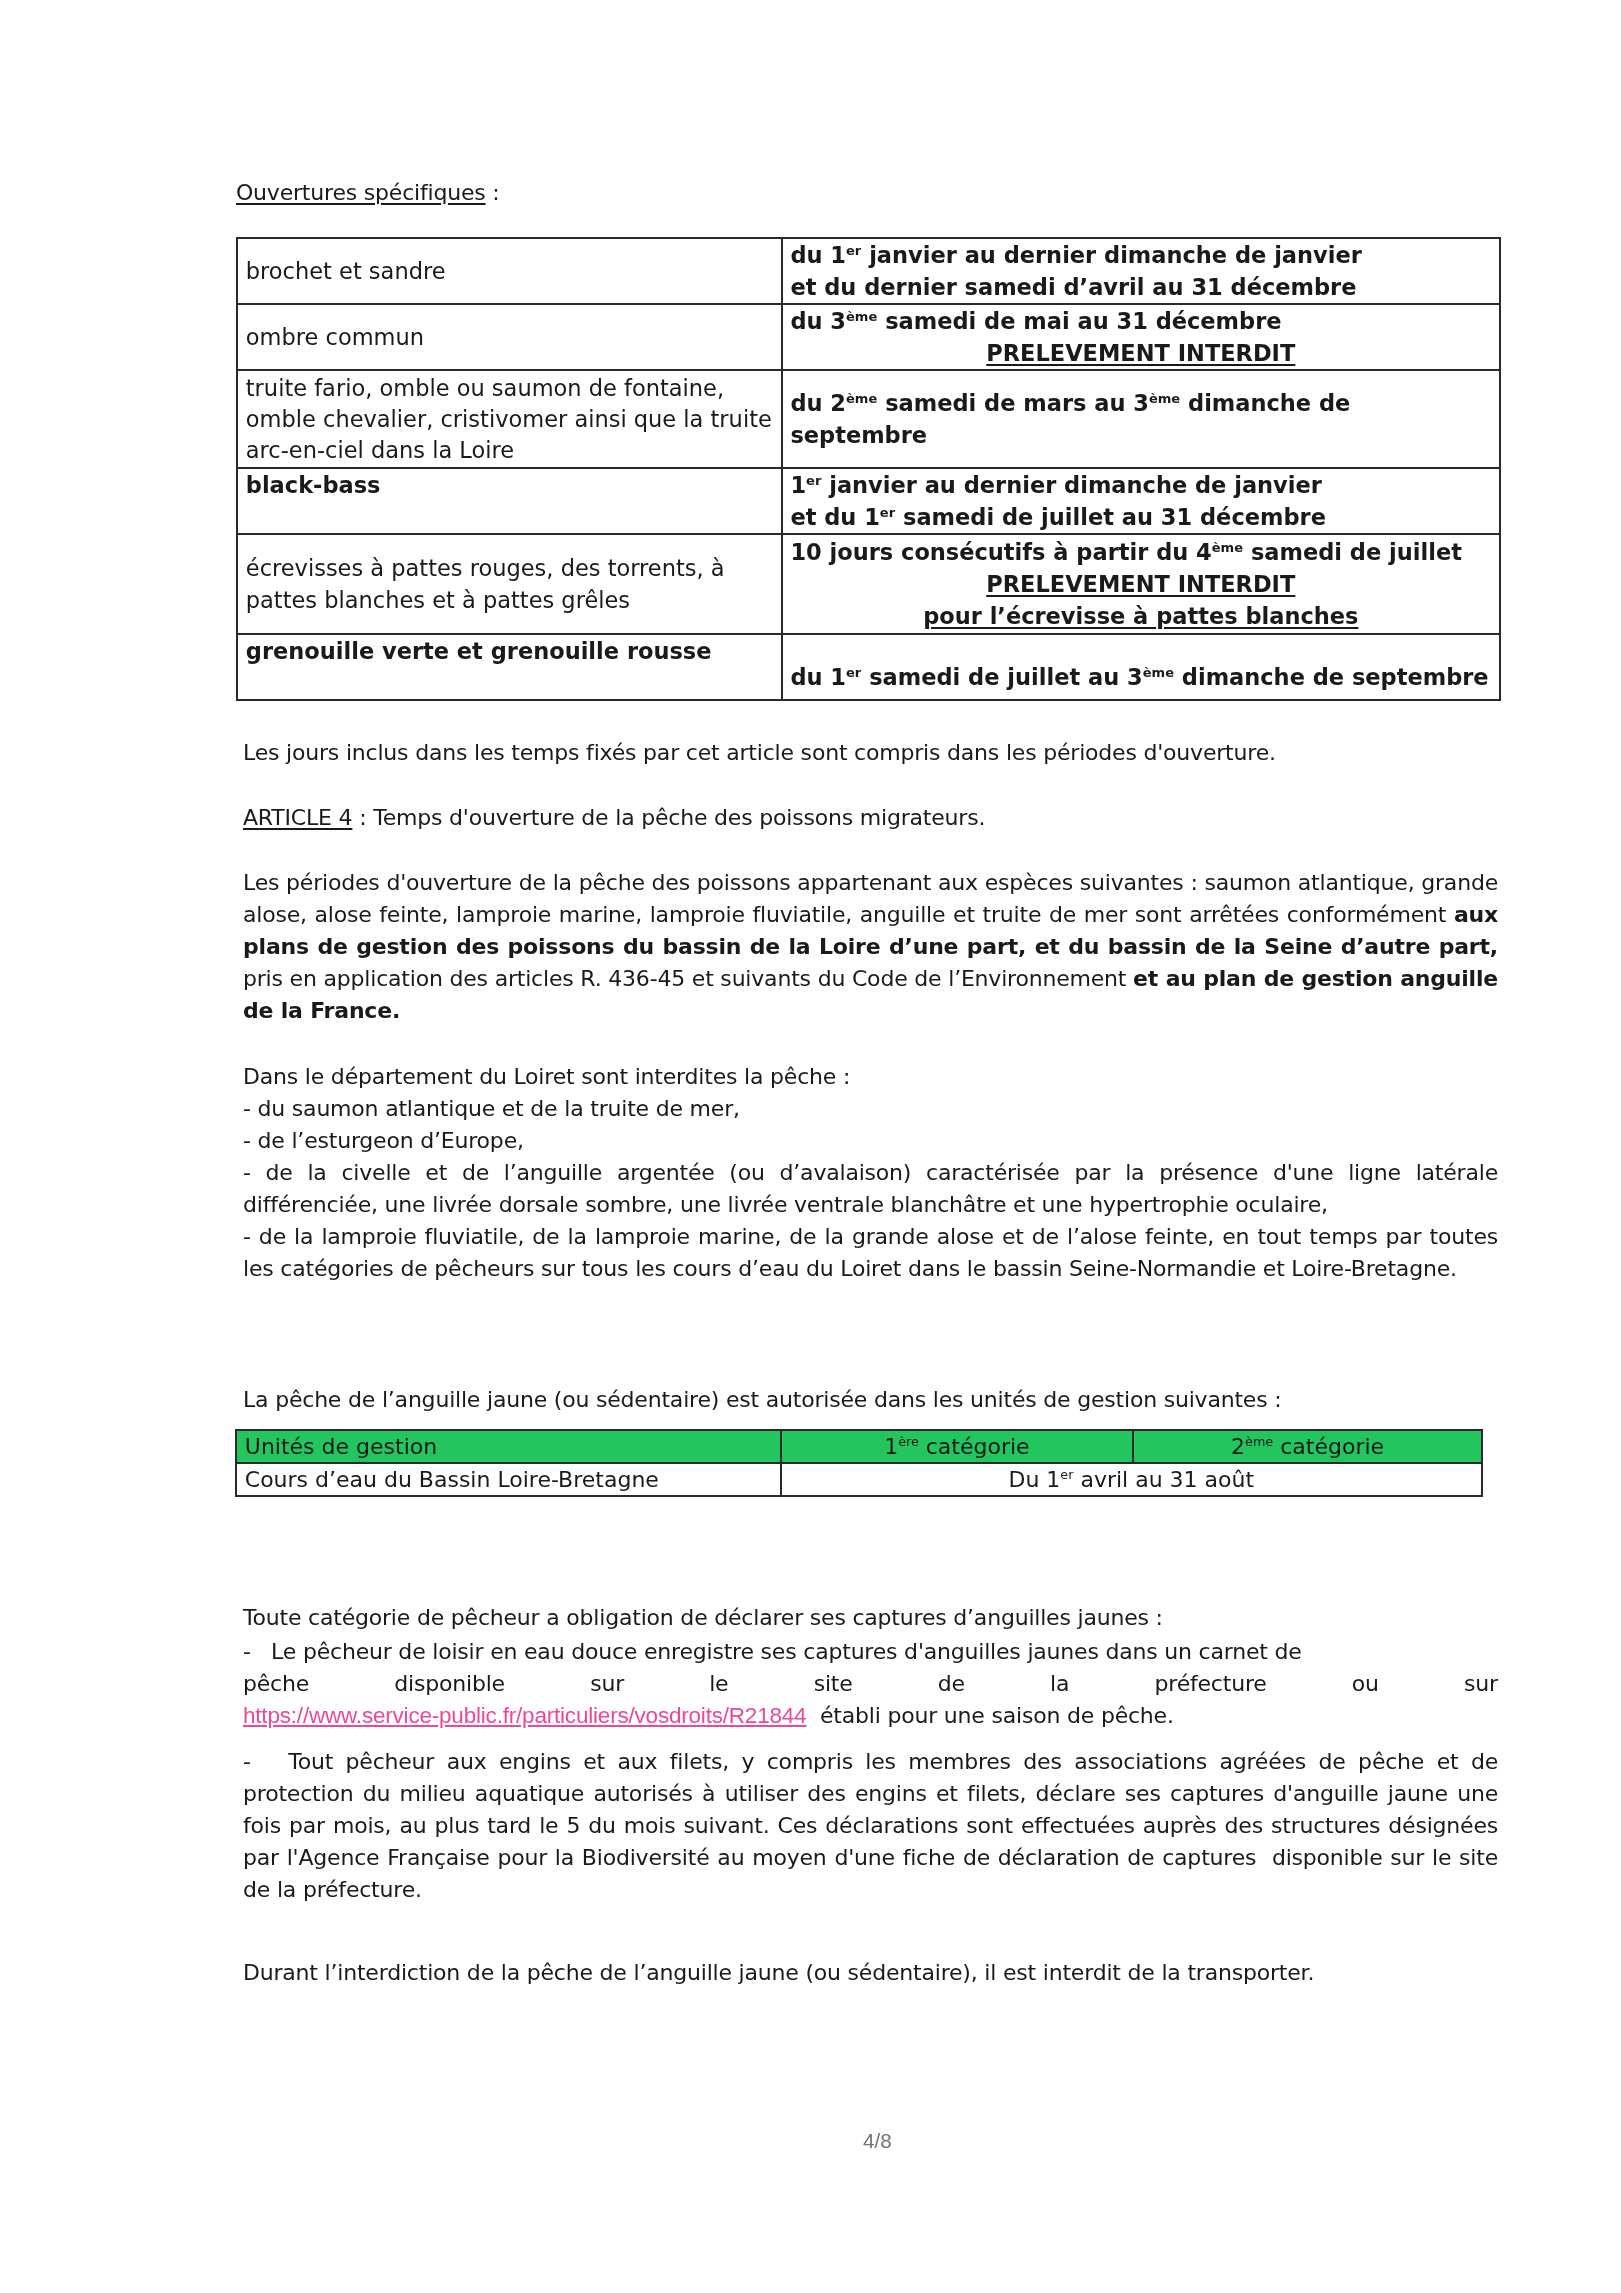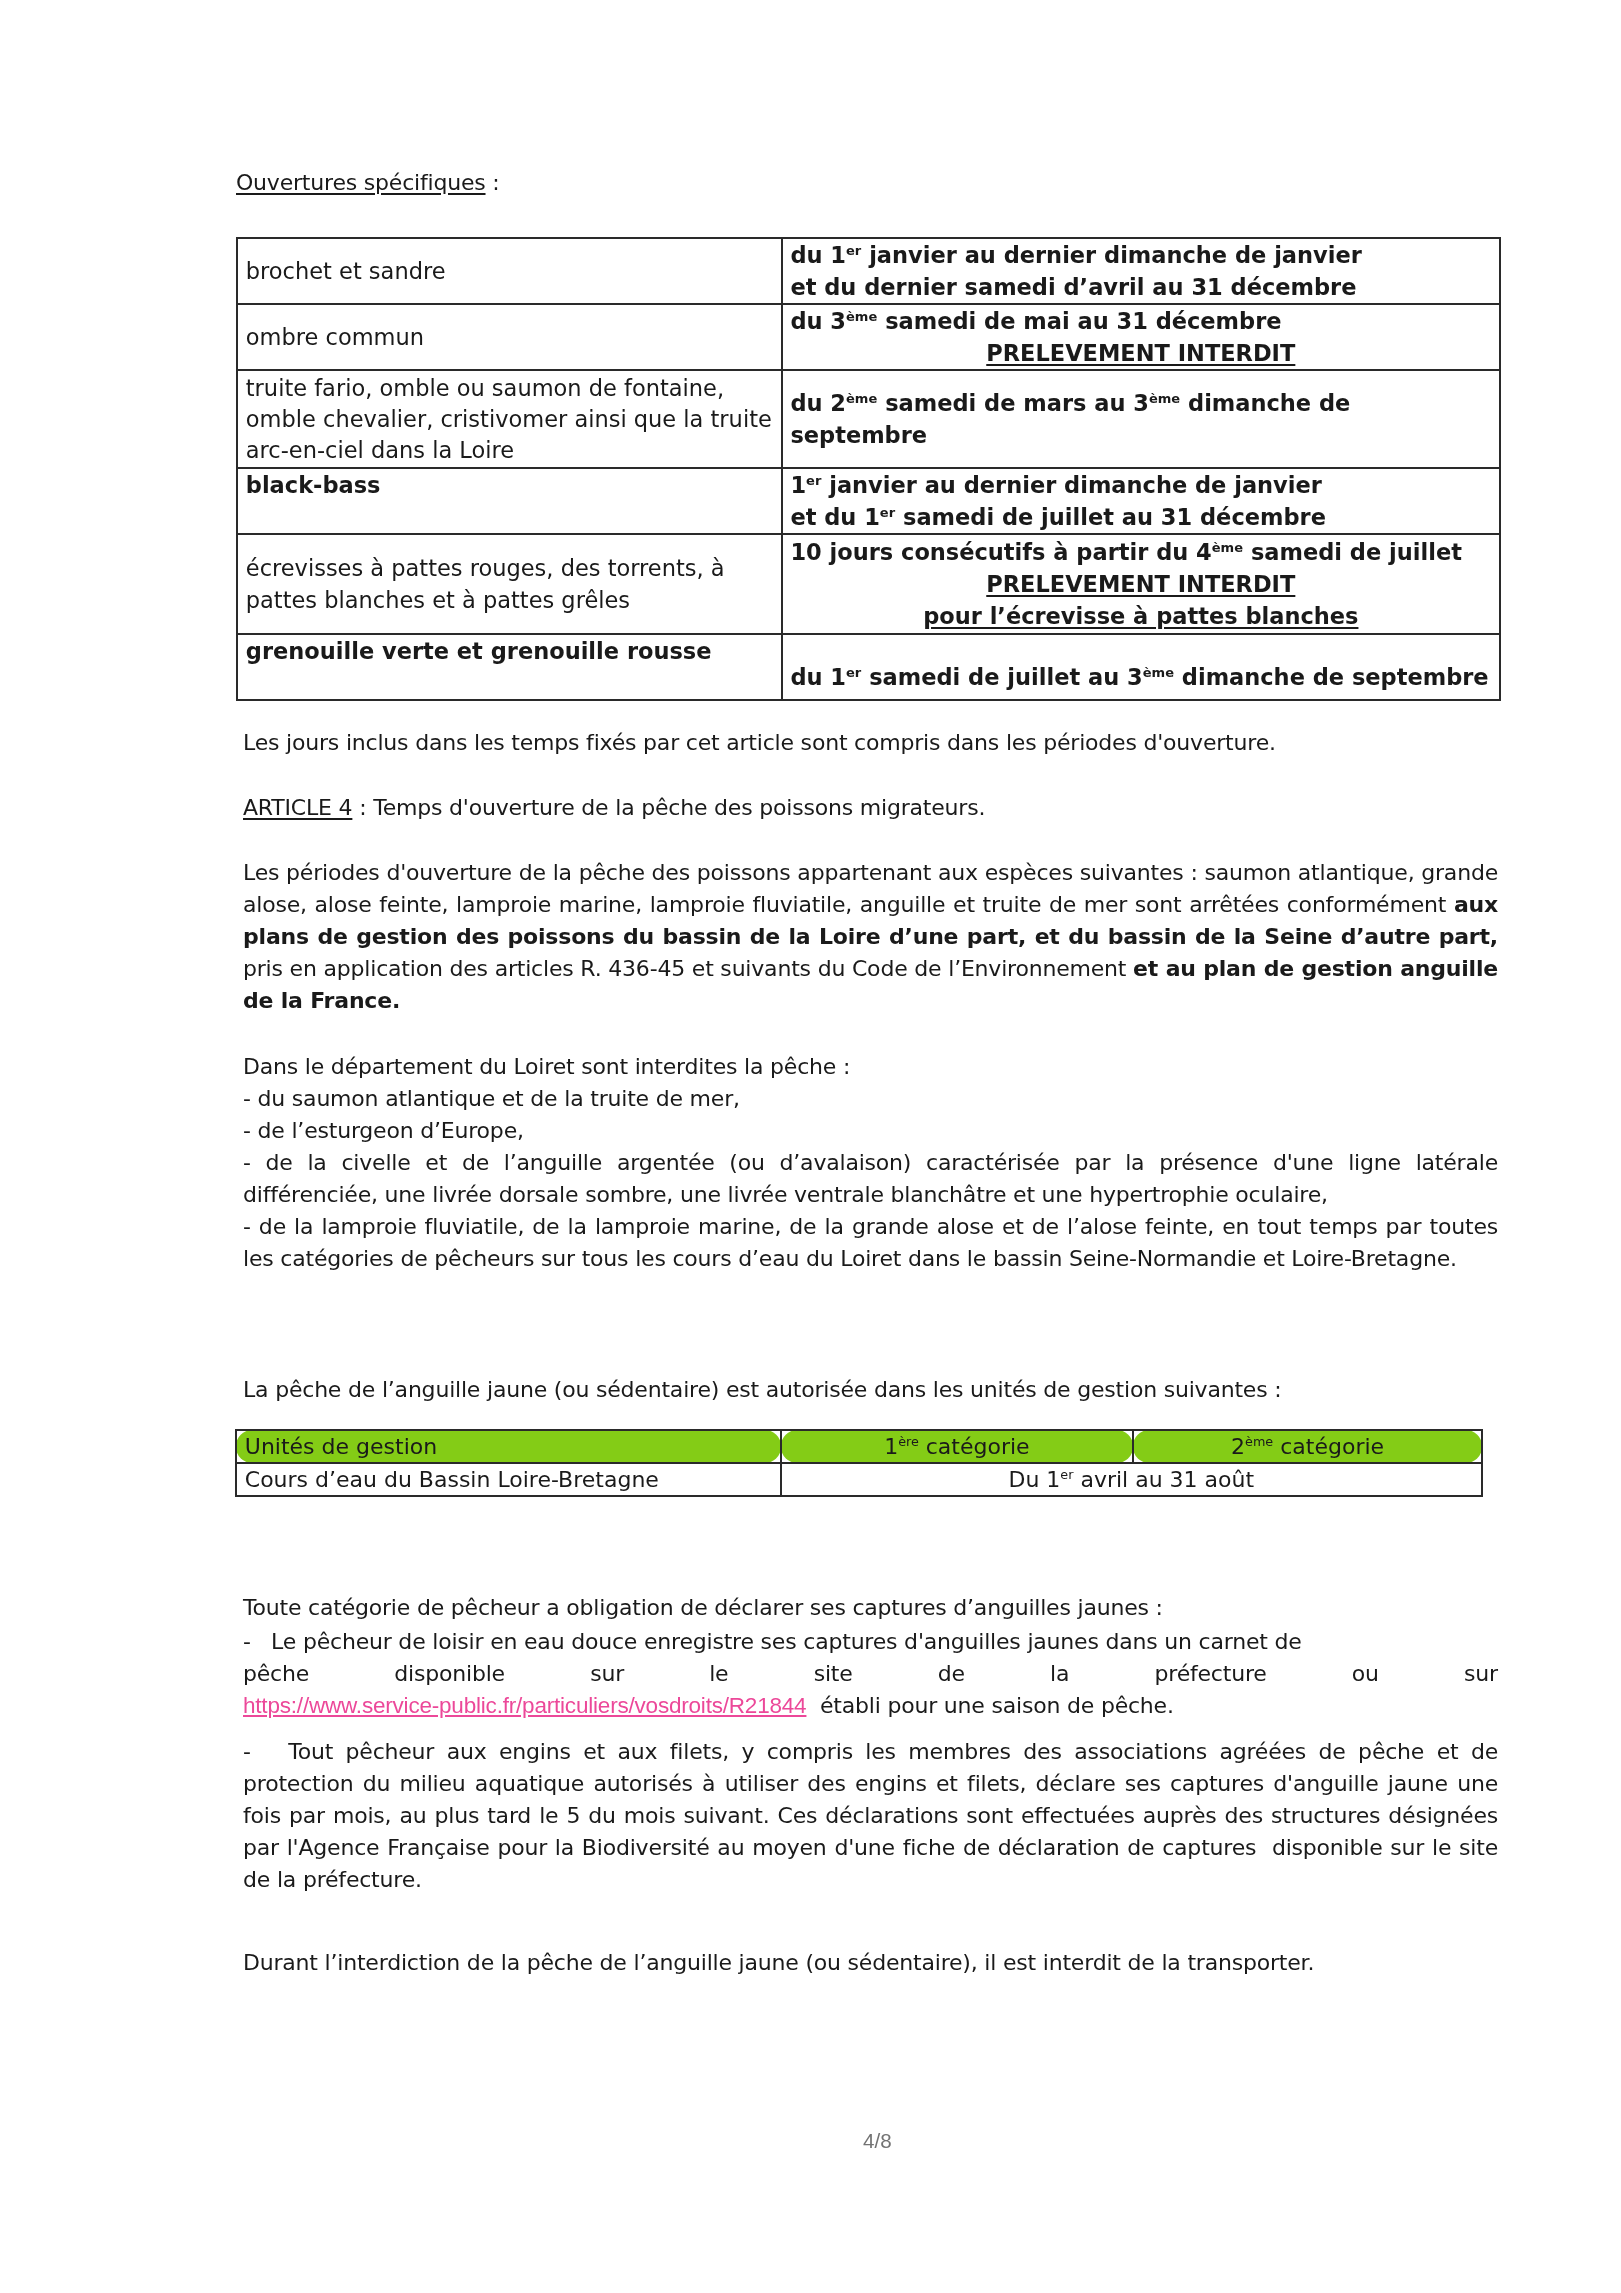--- a/index.html
+++ b/index.html
@@ -1,36 +1,36 @@
 <!DOCTYPE html>
 <html><head>
 <meta charset="utf-8">
 <style>
   html, body { margin: 0; padding: 0; background: #ffffff; }
   body { width: 1621px; height: 2294px; position: relative; overflow: hidden;
          font-family: "DejaVu Sans", sans-serif; color: #1a1a1a; }
   .abs { position: absolute; }
-  .txt { font-size: 22px; line-height: 32px; letter-spacing: -0.2px; }
+  .txt { font-size: 22px; line-height: 32px; letter-spacing: -0.2px; margin-top: 10px; }
   .u { text-decoration: underline; text-underline-offset: 2.9px; }
   .b { font-weight: bold; }
   .just { text-align: justify; }
   sup { font-size: 0.58em; vertical-align: 0.6em; line-height: 0; }
 
   
   #t1 { left: 236px; top: 237px; width: 1265px; border-collapse: collapse; table-layout: fixed; }
   #t1 td { border: 2px solid #2a2a2a; padding: 0 7.8px; font-size: 22.5px; line-height: 32px; vertical-align: middle; }
   #t1 td.c1 { width: 527px; }
   #t1 td.c2 { font-weight: bold; }
   #t1 .center { text-align: center; }
   #t1 .top { vertical-align: top; font-weight: bold; }
 
   
   #t2 { left: 235px; top: 1429px; width: 1248px; border-collapse: collapse; table-layout: fixed; }
   #t2 td { border: 2px solid #2a2a2a; padding: 0 7.8px; font-size: 22px; line-height: 31px; vertical-align: middle; }
-  #t2 tr.head td { background: #84cc16; border-radius: 16px; }
+  #t2 tr.head td { background: #22c55e; }
   #t2 .center { text-align: center; }
   #t2 .top { vertical-align: top; }
 
   .link { color: #ec4899; font-family: "Liberation Sans", sans-serif; font-size: 22.5px; text-decoration: underline; }
   .dispo { display: flex; justify-content: space-between; }
 </style>
 </head>
 <body>
 
 <div class="abs txt" style="left:236px; top:167px;">

